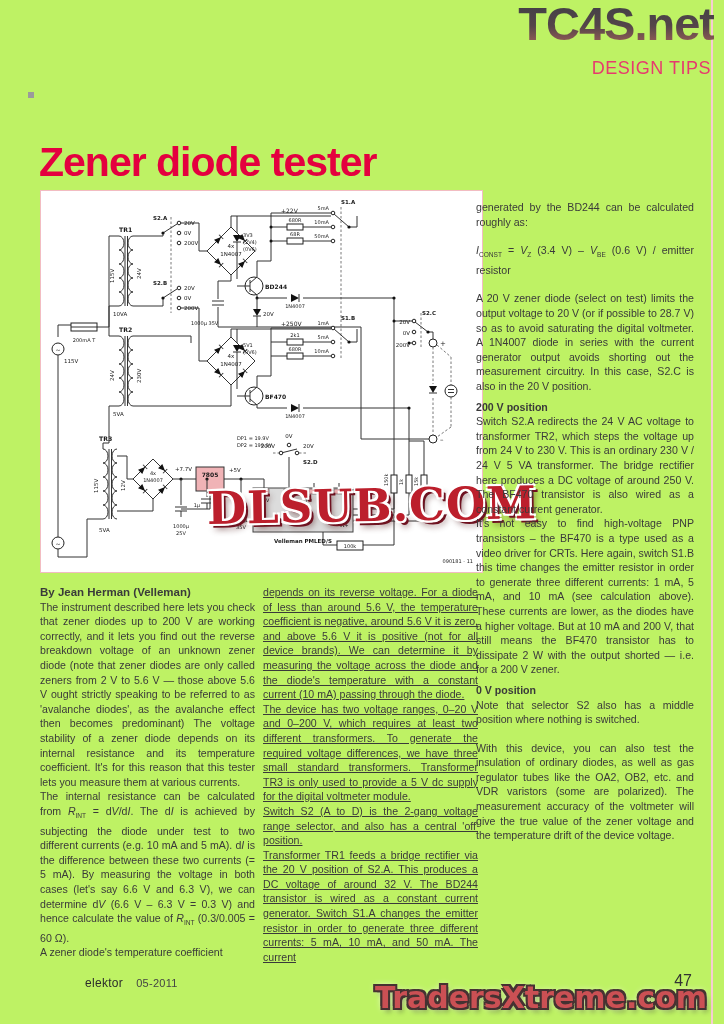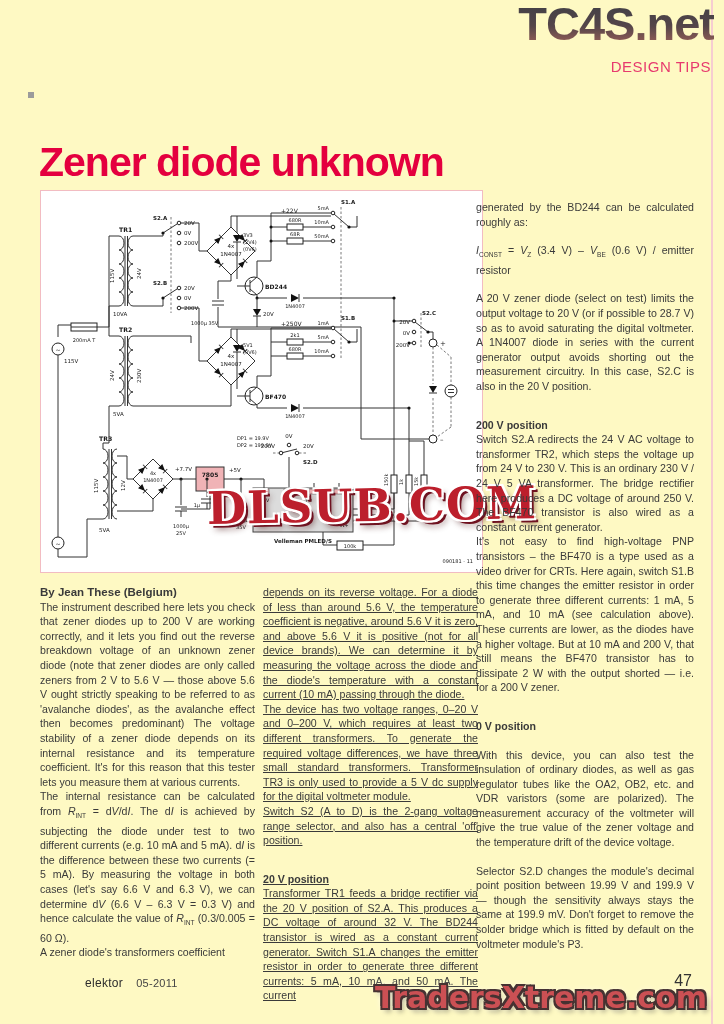--- a/index.html
+++ b/index.html
@@ -1,25 +1,25 @@
 <!DOCTYPE html>
 <html><head>
 <meta charset="utf-8">
 <style>
   html,body{margin:0;padding:0;background:#e8e8e8;}
-  .page{position:relative;width:724px;height:1024px;background:#fef9c3;overflow:hidden;
+  .page{position:relative;width:724px;height:1024px;background:#bef264;overflow:hidden;
         font-family:"Liberation Sans",sans-serif;color:#3b3b3b;}
   .page-edge{position:absolute;top:0;right:11px;width:2px;height:1024px;background:#f6cdd1;}
 
   
   .logo{position:absolute;top:0px;right:10px;font-size:47px;font-weight:800;letter-spacing:-1px;
         font-family:"Liberation Sans",sans-serif;
         background:linear-gradient(180deg,#434146 10%,#544549 55%,#8f5c55 90%);
         -webkit-background-clip:text;background-clip:text;color:transparent;line-height:1;}
-  .tagline{position:absolute;top:58px;right:13px;font-size:15px;letter-spacing:.5px;color:#e73a6e;}
+  .tagline{position:absolute;top:58px;right:13px;font-size:18px;letter-spacing:.5px;color:#e73a6e;}
   .sq{position:absolute;left:28px;top:92px;width:6px;height:6px;background:#9b9b9b;}
 
   
   .title{position:absolute;left:39px;top:115px;font-size:41px;font-weight:bold;letter-spacing:-1px;
          color:#e4003f;line-height:1;}
 
   
   .figure{position:absolute;left:40px;top:190px;width:441px;height:381px;border:1px solid #f2bcc2;background:#fff;}
   svg text{font-family:"DejaVu Sans",sans-serif;fill:#1a1a1a;}
   .w{stroke:#333;stroke-width:1;fill:none;}
@@ -39,40 +39,40 @@
                  0 0 7px #ffffff,3px 4px 5px rgba(0,0,0,.35);}
 
   
   .col{position:absolute;width:215px;font-size:10.6px;line-height:14.6px;text-align:justify;color:#3a3a3a;}
   .col1{left:40px;top:585px;}
   .col2{left:263px;top:585px;text-decoration:underline;}
   .col3{left:476px;top:200px;width:218px;}
   .byline{font-weight:bold;font-size:11.5px;margin:0 0 16px 0;text-align:left;}
   .col p{margin:0;}
   .col .gap{margin-top:14px;}
-  .col .h{font-weight:bold;margin-top:24px;text-align:left;}
+  .col .h{font-weight:bold;margin-top:6px;text-align:left;}
   .col sub{font-size:.62em;}
   .credit{text-align:right;}
 
   
   .footer-left{position:absolute;left:40px;top:976px;font-size:12px;color:#2b2b2b;letter-spacing:.3px;margin-left:45px;}
   .footer-left .issue{margin-left:13px;font-size:11px;color:#444;}
   .pageno{position:absolute;right:32px;top:972px;font-size:16px;color:#333;}
 </style>
 </head>
 <body>
 
 <div class="page">
   <div class="page-edge"></div>
 
   <div class="logo">TC4S.net</div>
   <div class="tagline">DESIGN TIPS</div>
   <div class="sq"></div>
 
-  <h1 class="title">Zener diode unknown</h1>
+  <h1 class="title">Zener diode tester</h1>
 
   <div class="figure">
     <svg width="439" height="379" viewBox="0 0 439 379">
       <defs>
         <g id="bdg">
             <path class="blk" d="M-4,-3 L-4,3 L3,0 Z"></path>
             <path class="w" d="M3,-3 V3"></path>
           </g>
       </defs>
 
@@ -360,44 +360,43 @@
           <text x="17" y="161" text-anchor="middle" font-size="6">~</text>
           <text x="17" y="355" text-anchor="middle" font-size="6">~</text>
           <text x="43" y="151" text-anchor="middle" font-size="5">200mA T</text>
         </g>
     </svg>
   </div>
 
   <div class="wm-center">DLSUB.COM</div>
 
   <div class="col col1">
-    <p class="byline">By Jean These (Belgium)</p>
+    <p class="byline">By Jean Herman (Velleman)</p>
     <p>The instrument described here lets you check that zener diodes up to 200 V are working correctly, and it lets you find out the reverse breakdown voltage of an unknown zener diode (note that zener diodes are only called zeners from 2 V to 5.6 V — those above 5.6 V ought strictly speaking to be referred to as 'avalanche diodes', as the avalanche effect then becomes predominant) The voltage stability of a zener diode depends on its internal resistance and its temperature coefficient. It's for this reason that this tester lets you measure them at various currents.</p>
     <p><span>The internal resistance can be calculated from </span><span style="font-style: italic;">R</span><sub>INT</sub><span> = d</span><span style="font-style: italic;">V</span><span>/d</span><span style="font-style: italic;">I</span><span>. The d</span><span style="font-style: italic;">I</span><span> is achieved by subjecting the diode under test to two different currents (e.g. 10 mA and 5 mA). d</span><span style="font-style: italic;">I</span><span> is the difference between these two currents (= 5 mA). By measuring the voltage in both cases (let's say 6.6 V and 6.3 V), we can determine d</span><span style="font-style: italic;">V</span><span> (6.6 V – 6.3 V = 0.3 V) and hence calculate the value of </span><span style="font-style: italic;">R</span><sub>INT</sub><span> (0.3/0.005 = 60 Ω).</span></p>
-    <p>A zener diode's transformers coefficient</p>
+    <p>A zener diode's temperature coefficient</p>
   </div>
 
   <div class="col col2">
     <p>depends on its reverse voltage. For a diode of less than around 5.6 V, the temperature coefficient is negative, around 5.6 V it is zero, and above 5.6 V it is positive (not for all device brands). We can determine it by measuring the voltage across the diode and the diode's temperature with a constant current (10 mA) passing through the diode.</p>
     <p>The device has two voltage ranges, 0–20 V and 0–200 V, which requires at least two different transformers. To generate the required voltage differences, we have three small standard transformers. Transformer TR3 is only used to provide a 5 V dc supply for the digital voltmeter module.</p>
     <p>Switch S2 (A to D) is the 2-gang voltage range selector, and also has a central 'off' position.</p>
-    <p class="h">20 V position</p>
     <p>Transformer TR1 feeds a bridge rectifier via the 20 V position of S2.A. This produces a DC voltage of around 32 V. The BD244 transistor is wired as a constant current generator. Switch S1.A changes the emitter resistor in order to generate three different currents: 5 mA, 10 mA, and 50 mA. The current</p>
   </div>
 
   <div class="col col3">
     <p>generated by the BD244 can be calculated roughly as:</p>
     <p class="gap"><span style="font-style: italic;">I</span><sub>CONST</sub><span> = </span><span style="font-style: italic;">V</span><sub>Z</sub><span> (3.4 V) – </span><span style="font-style: italic;">V</span><sub>BE</sub><span> (0.6 V) / emitter resistor</span></p>
     <p class="gap">A 20 V zener diode (select on test) limits the output voltage to 20 V (or if possible to 28.7 V) so as to avoid saturating the digital voltmeter. A 1N4007 diode in series with the current generator output avoids shorting out the measurement circuitry. In this case, S2.C is also in the 20 V position.</p>
     <p class="h">200 V position</p>
     <p>Switch S2.A redirects the 24 V AC voltage to transformer TR2, which steps the voltage up from 24 V to 230 V. This is an ordinary 230 V / 24 V 5 VA transformer. The bridge rectifier here produces a DC voltage of around 250 V. The BF470 transistor is also wired as a constant current generator.</p>
     <p>It's not easy to find high-voltage PNP transistors – the BF470 is a type used as a video driver for CRTs. Here again, switch S1.B this time changes the emitter resistor in order to generate three different currents: 1 mA, 5 mA, and 10 mA (see calculation above). These currents are lower, as the diodes have a higher voltage. But at 10 mA and 200 V, that still means the BF470 transistor has to dissipate 2 W with the output shorted — i.e. for a 200 V zener.</p>
     <p class="h">0 V position</p>
+    <p>Note that selector S2 also has a middle position where nothing is switched.</p>
     <p class="gap">With this device, you can also test the insulation of ordinary diodes, as well as gas regulator tubes like the OA2, OB2, etc. and VDR varistors (some are polarized). The measurement accuracy of the voltmeter will give the true value of the zener voltage and the temperature drift of the device voltage.</p>
-    <p class="gap">Selector S2.D changes the module's decimal point position between 19.99 V and 199.9 V — though the sensitivity always stays the same at 199.9 mV. Don't forget to remove the solder bridge which is fitted by default on the voltmeter module's P3.</p>
   </div>
 
   <div class="footer-left">
     <span>elektor</span><span class="issue">05-2011</span>
   </div>
   <div class="pageno">47</div>
   <div class="wm-footer">TradersXtreme.com</div>
 </div>
 
 </body></html>

